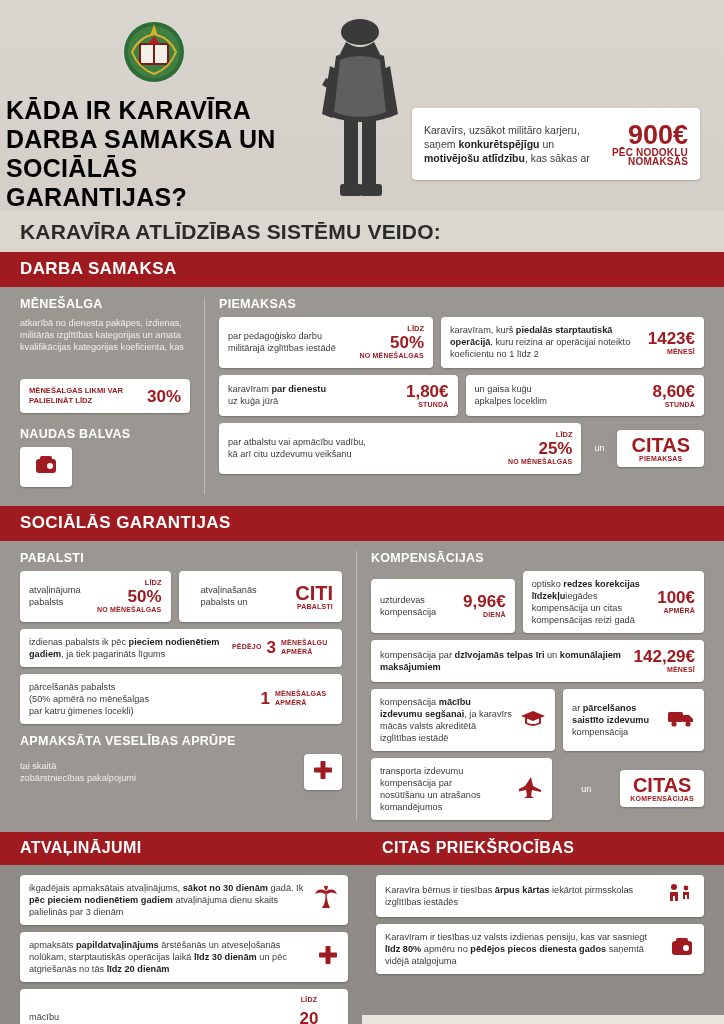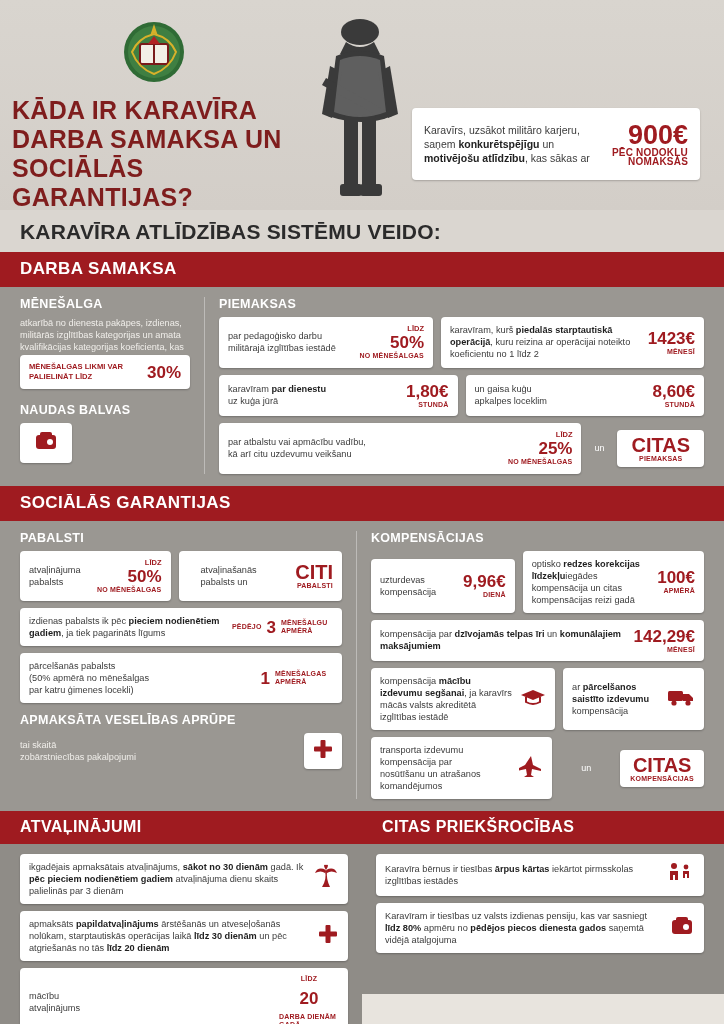--- a/index.html
+++ b/index.html
@@ -26,22 +26,22 @@
   }
   .emblem {
     position: absolute; left: 118px; top: 16px;
     width: 72px; height: 72px;
   }
   .emblem svg { display:block; }
   .soldier {
     position:absolute; left: 300px; top: 8px; width: 120px; height: 196px;
   }
   .headline {
-    position: absolute; left: 12px; top: 96px; width: 300px;
-    color: #7f1d1d;
+    position: absolute; left: 6px; top: 96px; width: 300px;
+    color: #000000;
     font-weight: bold;
     font-size: 25px;
     line-height: 29px;
     letter-spacing: .3px;
   }
   .hero-card {
     position: absolute; left: 412px; top: 108px;
     width: 288px; min-height: 72px;
     background: #fff;
     border-radius: 4px;
@@ -159,21 +159,21 @@
 
   <div class="section-head" style="background:#dad6d0;">KARAVĪRA ATLĪDZĪBAS SISTĒMU VEIDO:</div>
 
   <div class="redbar">DARBA SAMAKSA</div>
   <div class="greybody" style="padding:10px 20px 12px 20px;">
     <div class="cols">
 
       <div style="width:170px;">
         <div class="subhead">MĒNEŠALGA</div>
         <div class="note">atkarībā no dienesta pakāpes, izdienas, militārās izglītības kategorijas un amata kvalifikācijas kategorijas koeficienta, kas</div>
-        <div class="card" style="margin-top:2px;">
+        <div class="card" style="margin-top:26px;">
           <div class="lbl" style="font-size:7.6px;font-weight:bold;color:#9f1b20;line-height:10px;">MĒNEŠALGAS LIKMI VAR PALIELINĀT LĪDZ</div>
           <div class="val">
             <div class="num big">30%</div>
           </div>
         </div>
         <div class="subhead" style="margin-top:14px;">NAUDAS BALVAS</div>
         <div class="card" style="width:52px;justify-content:center;padding:7px 0;">
           <span>
             <svg width="24" height="22" viewBox="0 0 24 22">
                 <rect x="2" y="5" width="20" height="14" rx="3" fill="#9f1b20"></rect>

